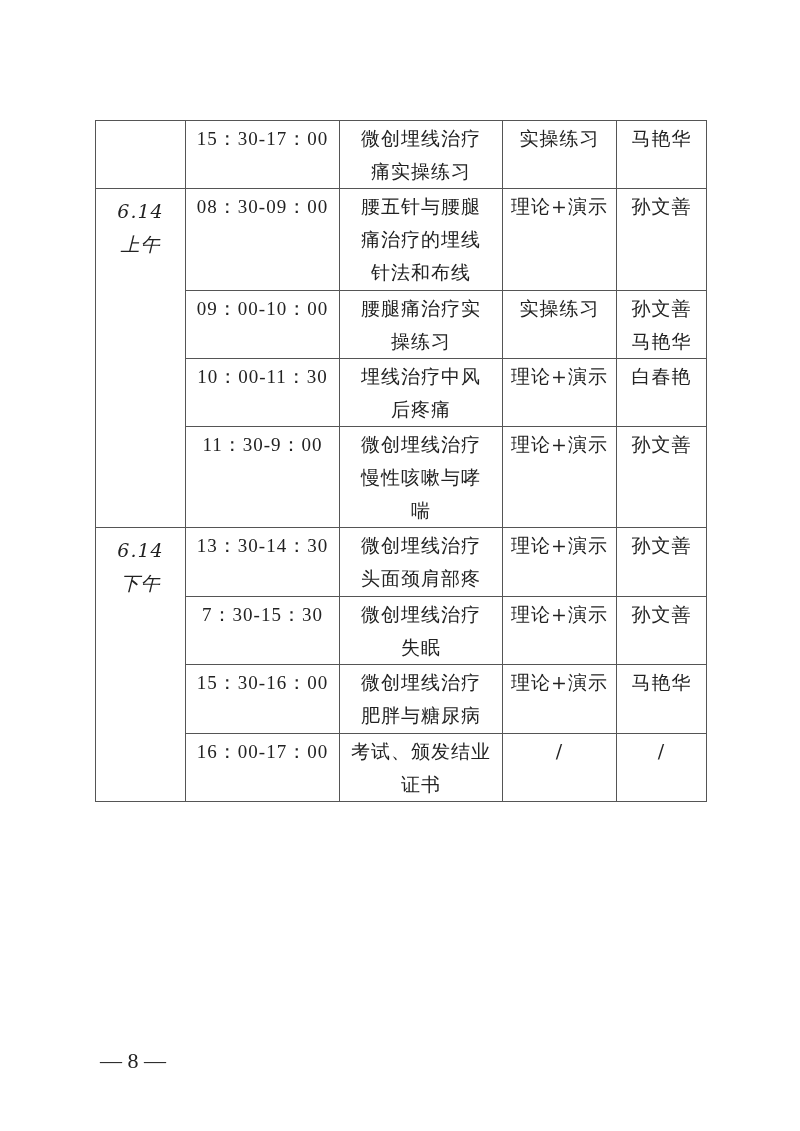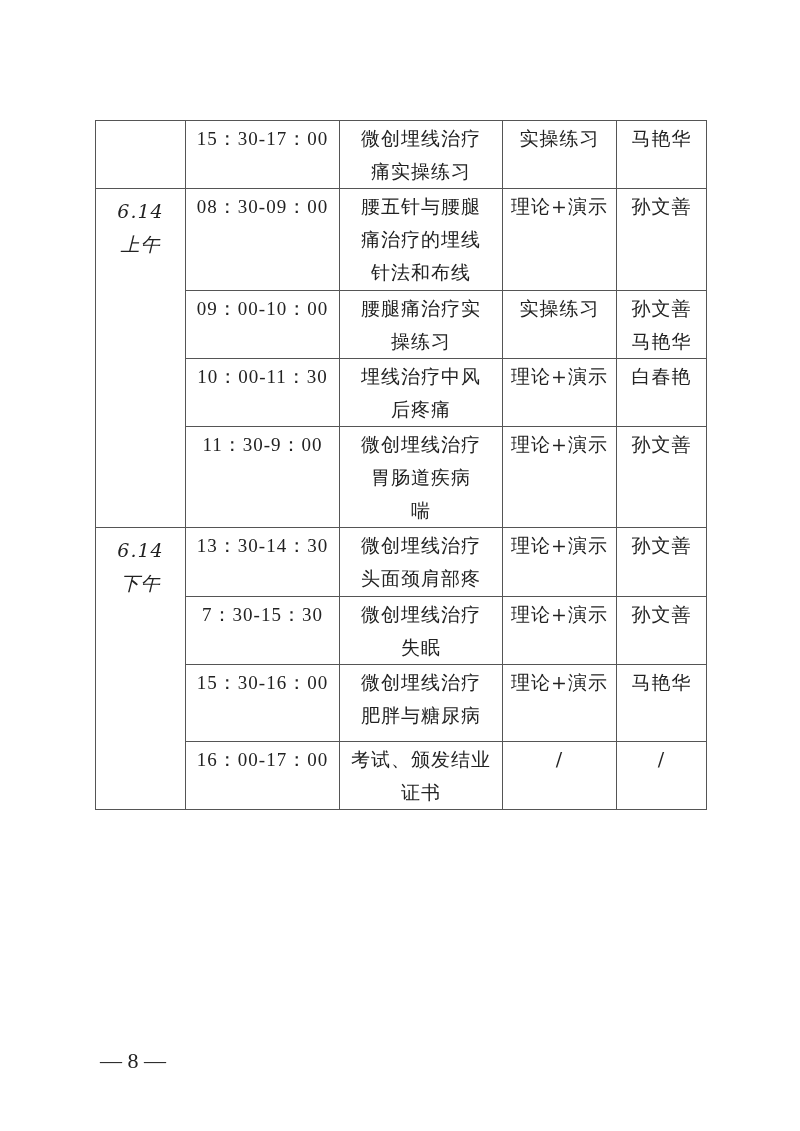--- a/index.html
+++ b/index.html
@@ -76,21 +76,21 @@
       </td>
       <td>理论+演示</td>
       <td class="cell-lines">
         <span>白春艳</span>
       </td>
     </tr>
     <tr style="height:97px">
       <td class="time">11：30-9：00</td>
       <td class="cell-lines">
         <span>微创埋线治疗</span>
-        <span>胃肠道疾病</span>
+        <span>慢性咳嗽与哮</span>
         <span>喘</span>
       </td>
       <td>理论+演示</td>
       <td class="cell-lines">
         <span>孙文善</span>
       </td>
     </tr>
     <tr style="height:69px">
       <td class="date cell-lines" rowspan="4">
         <span>6.14</span>
@@ -110,21 +110,21 @@
       <td class="time">7：30-15：30</td>
       <td class="cell-lines">
         <span>微创埋线治疗</span>
         <span>失眠</span>
       </td>
       <td>理论+演示</td>
       <td class="cell-lines">
         <span>孙文善</span>
       </td>
     </tr>
-    <tr style="height:77px">
+    <tr style="height:69px">
       <td class="time">15：30-16：00</td>
       <td class="cell-lines">
         <span>微创埋线治疗</span>
         <span>肥胖与糖尿病</span>
       </td>
       <td>理论+演示</td>
       <td class="cell-lines">
         <span>马艳华</span>
       </td>
     </tr>

